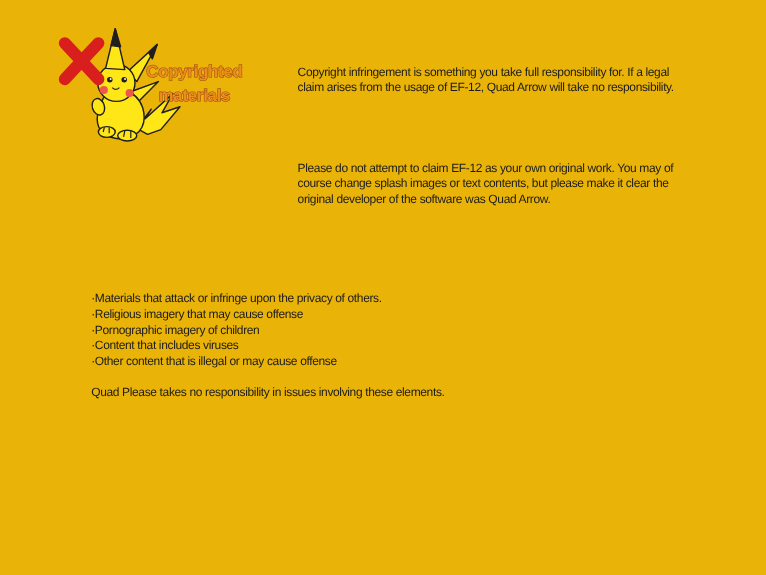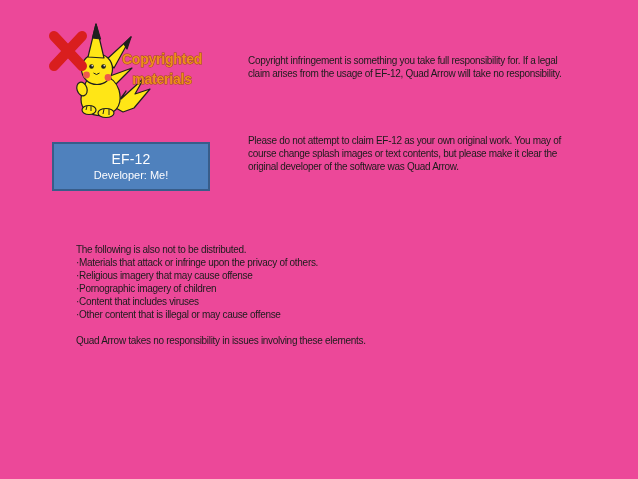--- a/index.html
+++ b/index.html
@@ -4,21 +4,21 @@
 <style>
   * { margin: 0; padding: 0; box-sizing: border-box; }
   html, body { background: #ffffff; }
   body {
     width: 638px; height: 479px;
     position: relative;
     font-family: "Liberation Sans", sans-serif;
     color: #1a1a1a;
     overflow: hidden;
   }
-  .slide { position: absolute; inset: 0; background: #ec4899; }
+  .slide { position: absolute; inset: 0; background: #eab308; }
 
   
   .graphic {
     position: absolute;
     left: 46px; top: 12px;
     width: 190px; height: 108px;
   }
 
   
   .body-text {
@@ -107,32 +107,27 @@
       <g font-family="Liberation Sans, sans-serif" font-weight="bold" font-size="14" fill="#ef8c1e" stroke="#9a500f" stroke-width="0.9" paint-order="stroke" text-anchor="middle" letter-spacing="-0.2">
         <text x="116" y="52">Copyrighted</text>
         <text x="116" y="72">materials</text>
       </g>
     </svg>
   </div>
 
   <div class="body-text para1">Copyright infringement is something you take full responsibility for. If a legal
 claim arises from the usage of EF-12, Quad Arrow will take no responsibility.</div>
 
-  <div class="devbox">
-    <div class="devbox-title">EF-12</div>
-    <div class="devbox-sub">Developer: Me!</div>
-  </div>
 
   <div class="body-text para2">Please do not attempt to claim EF-12 as your own original work. You may of
 course change splash images or text contents, but please make it clear the
 original developer of the software was Quad Arrow.</div>
 
   <div class="bottom">
-    <div class="body-text intro">The following is also not to be distributed.</div>
     <div class="body-text bullets">·Materials that attack or infringe upon the privacy of others.
 ·Religious imagery that may cause offense
 ·Pornographic imagery of children
 ·Content that includes viruses
 ·Other content that is illegal or may cause offense</div>
-    <div class="body-text outro">Quad Arrow takes no responsibility in issues involving these elements.</div>
+    <div class="body-text outro">Quad Please takes no responsibility in issues involving these elements.</div>
   </div>
 
 </div>
 
 </body></html>

